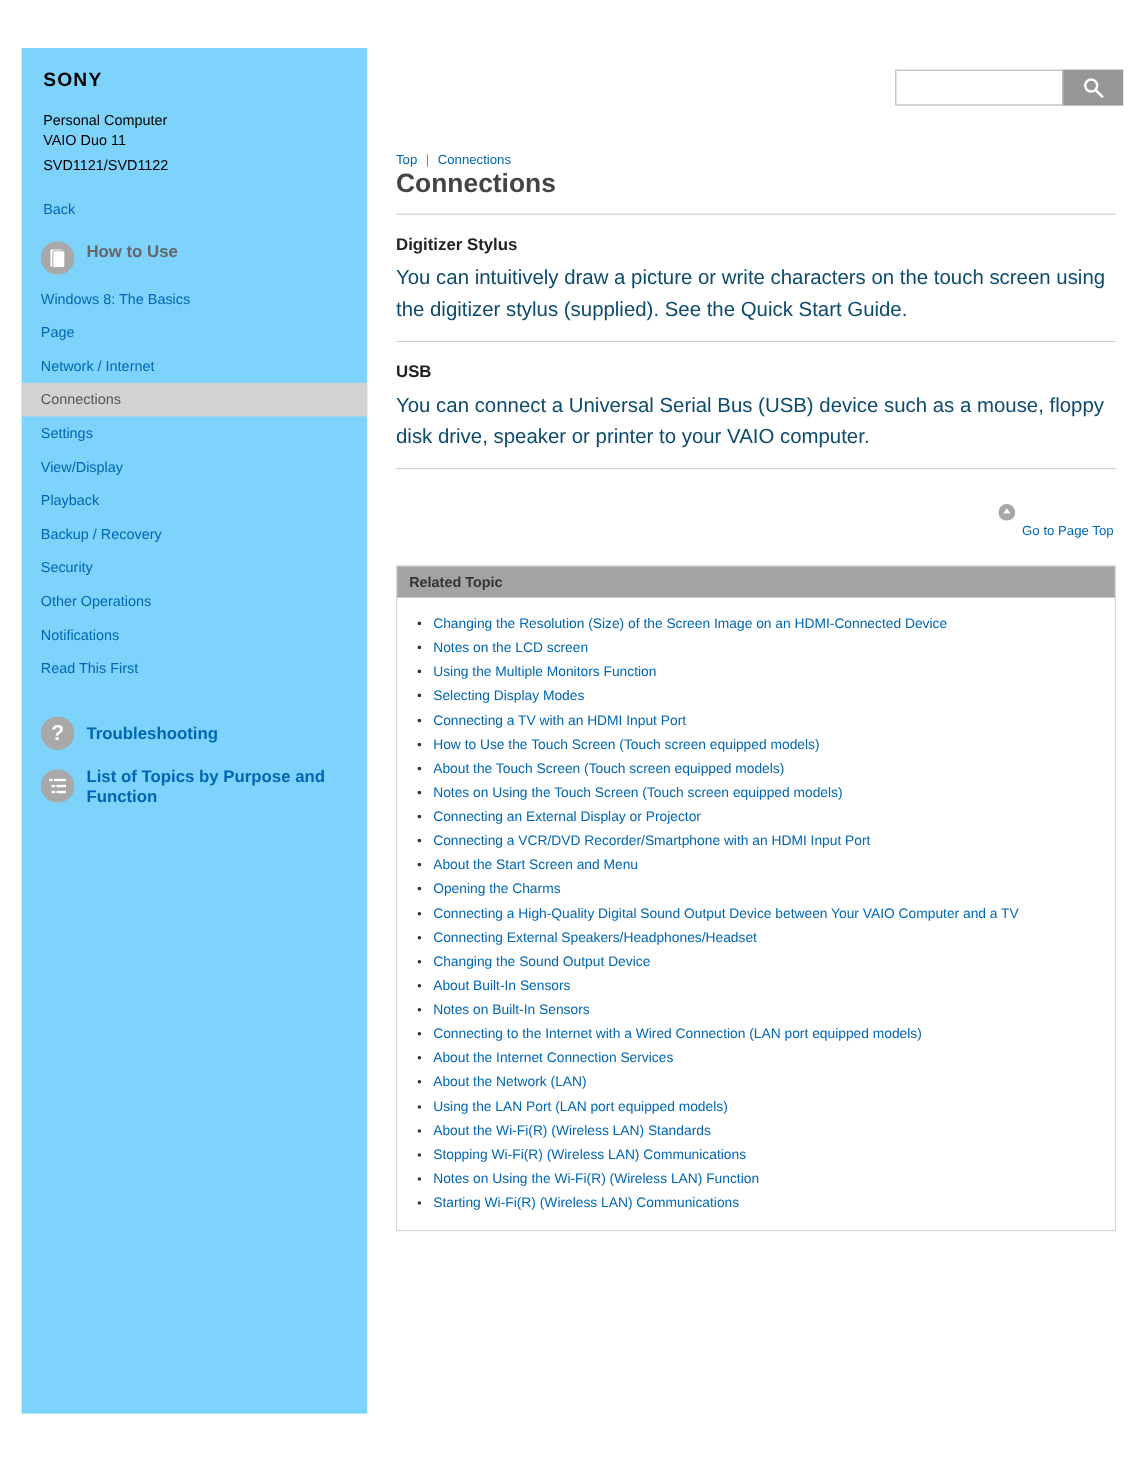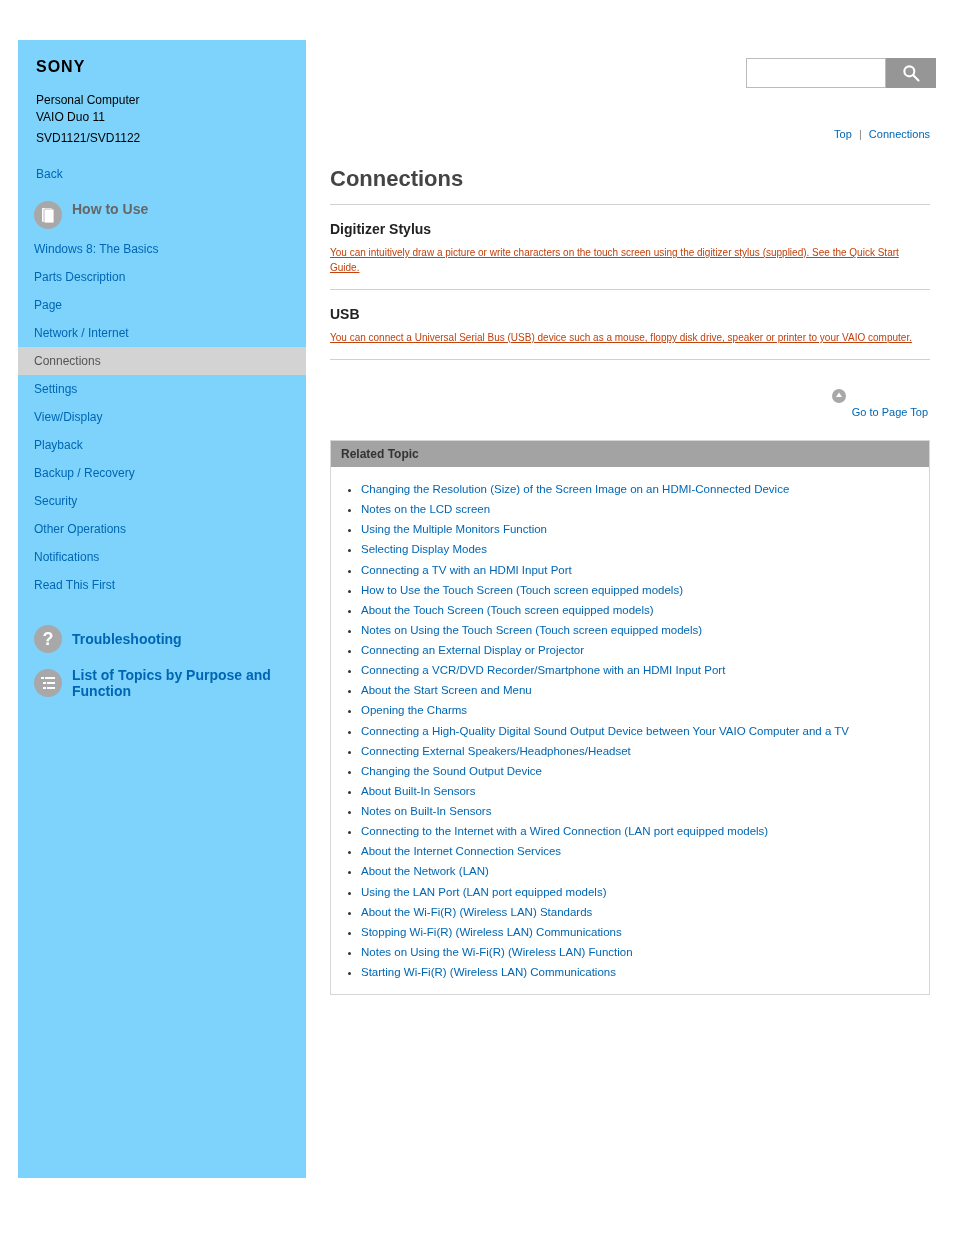--- a/index.html
+++ b/index.html
@@ -120,22 +120,20 @@
     justify-content: center;
   }
   .main {
     margin-left: 312px;
     padding-top: 88px;
     width: 600px;
   }
   .breadcrumb {
     font-size: 11px;
     color: #0066b3;
-    margin-bottom: 26px;
-    text-align: right;
   }
   .breadcrumb span.sep {
     color: #888;
     margin: 0 4px;
   }
   .breadcrumb a { color: #0066b3; text-decoration: none; }
   .main h1 {
     font-size: 22px;
     color: #444;
     font-weight: bold;
@@ -145,24 +143,23 @@
     border-top: 1px solid #d0d0d0;
     padding: 16px 0 14px 0;
   }
   .section h2 {
     font-size: 14px;
     font-weight: bold;
     color: #222;
     margin-bottom: 8px;
   }
   .section p {
-    font-size: 10px;
-    color: #c2410c;
+    font-size: 17px;
+    color: #0c4a6e;
     line-height: 1.5;
-    text-decoration: underline;
   }
   .gototop {
     display: flex;
     justify-content: flex-end;
     align-items: center;
     padding: 14px 2px 22px 0;
   }
   .gototop a {
     color: #0066b3;
     font-size: 11px;
@@ -230,23 +227,20 @@
           <rect x="8" y="7" width="10" height="14" rx="1" fill="#fff"></rect>
           <rect x="10" y="8" width="10" height="14" rx="1" fill="#fff" stroke="#a8a8a8" stroke-width="0.8"></rect>
         </svg>
       </span>
       <span>How to Use</span>
     </div>
 
     <ul class="nav-list" id="nav-list">
         <li>
           <a href="#">Windows 8: The Basics</a>
-        </li>
-        <li>
-          <a href="#">Parts Description</a>
         </li>
         <li>
           <a href="#">Page</a>
         </li>
         <li>
           <a href="#">Network / Internet</a>
         </li>
         <li class="active">
           <a href="#">Connections</a>
         </li>

